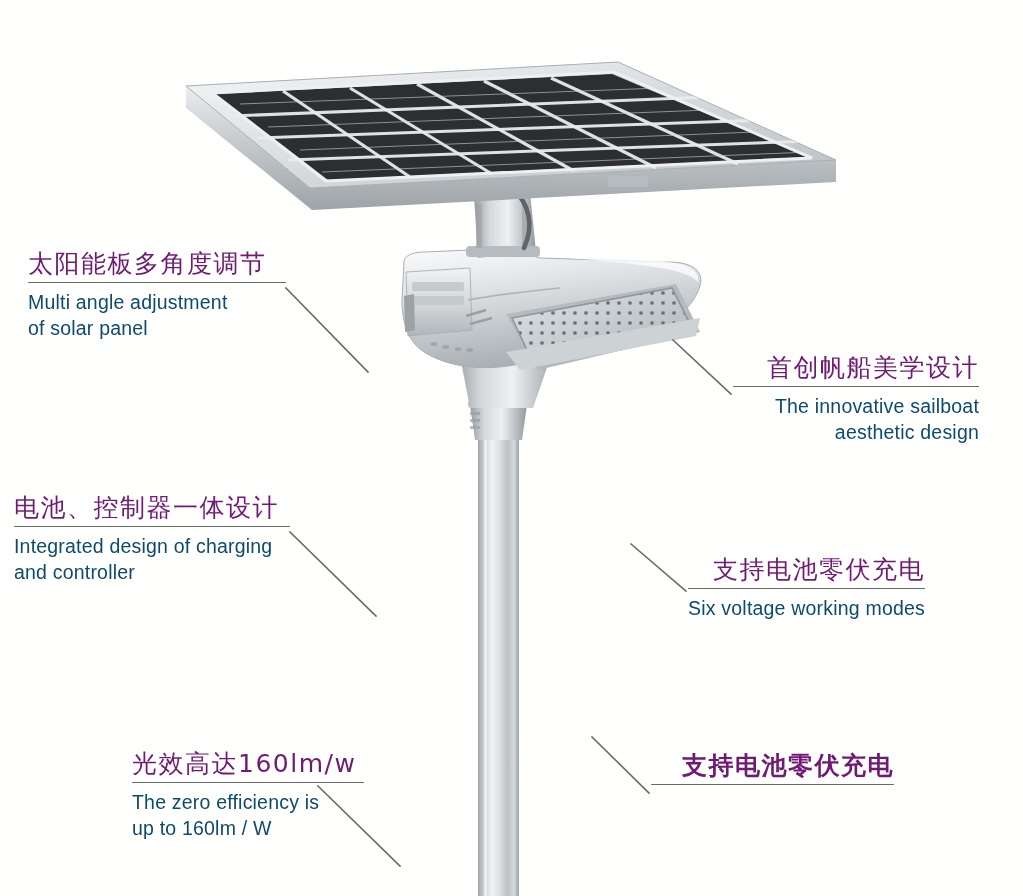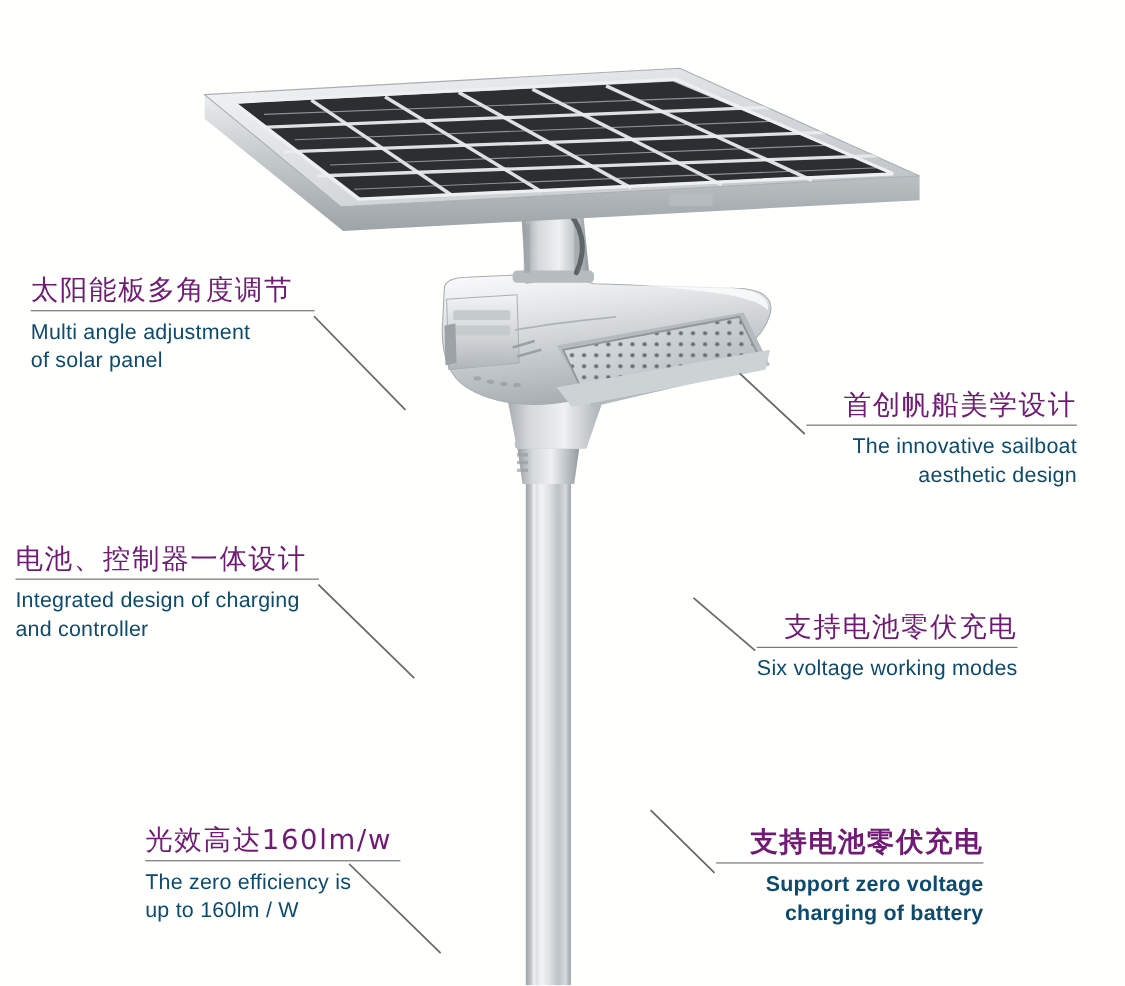--- a/index.html
+++ b/index.html
@@ -276,17 +276,15 @@
   <div class="callout left" style="left:84px; top:748px; width:232px;margin-left:48px;">
     <div class="cn">光效高达160lm/w</div>
     <div class="rule"></div>
     <div class="en">The zero efficiency is
 up to 160lm / W</div>
   </div>
 
   <div class="callout right" style="left:651px; top:750px; width:243px;font-weight:bold;">
     <div class="cn">支持电池零伏充电</div>
     <div class="rule"></div>
-    <div class="en">Support zero voltage
-charging of battery</div>
   </div>
 
 </div>
 
 </body></html>

